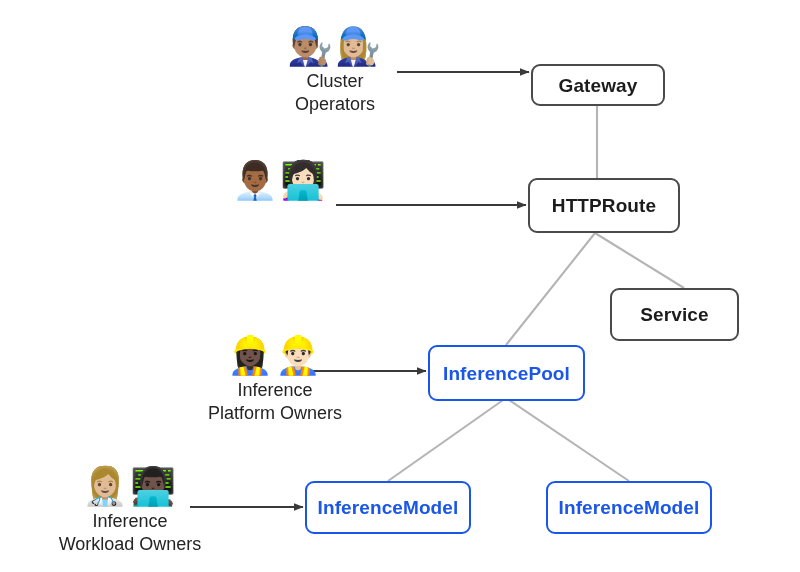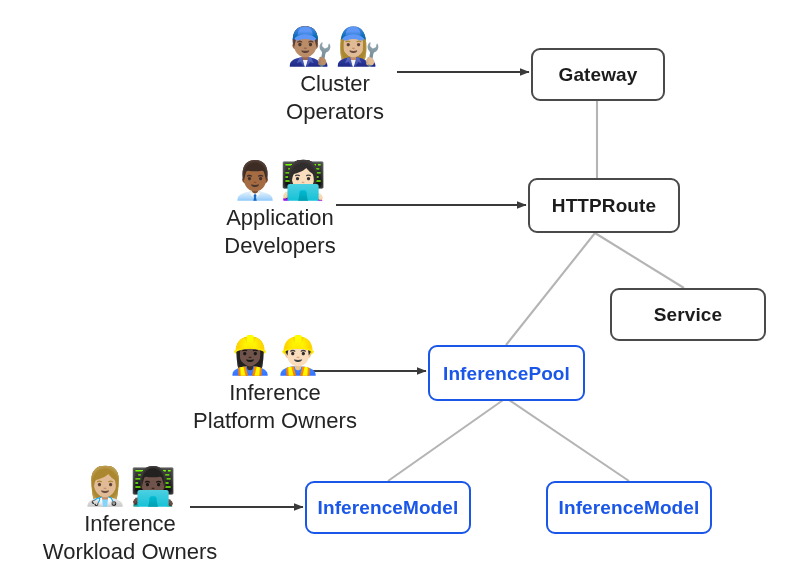--- a/index.html
+++ b/index.html
@@ -64,21 +64,21 @@
   }
   .persona-emoji {
     font-size: 37px;
     line-height: 1.05;
     letter-spacing: 2px;
     white-space: nowrap;
     font-family: "DejaVu Sans", sans-serif;
   }
   .persona-name {
     margin-top: 3px;
-    font-size: 22px;
+    font-size: 18px;
     line-height: 1.28;
     color: #242424;
     white-space: pre-line;
   }
 </style>
 </head>
 <body>
 
 <div id="canvas">
 
@@ -97,49 +97,47 @@
       </g>
     <g id="arrow-group">
         <line x1="397" y1="72" x2="529" y2="72" stroke="#3a3a3a" stroke-width="2.2" marker-end="url(#arrowhead)"></line>
         <line x1="336" y1="205" x2="526" y2="205" stroke="#3a3a3a" stroke-width="2.2" marker-end="url(#arrowhead)"></line>
         <line x1="308" y1="371" x2="426" y2="371" stroke="#3a3a3a" stroke-width="2.2" marker-end="url(#arrowhead)"></line>
         <line x1="190" y1="507" x2="303" y2="507" stroke="#3a3a3a" stroke-width="2.2" marker-end="url(#arrowhead)"></line>
       </g>
   </svg>
 
   <div id="node-layer">
-      <div class="node kind-core" style="left: 531px; top: 48px; width: 134px; height: 53px;">
+      <div class="node kind-core" style="left: 531px; top: 64px; width: 134px; height: 42px;">
         <span class="node-label">Gateway</span>
       </div>
       <div class="node kind-core" style="left: 528px; top: 178px; width: 152px; height: 55px;">
         <span class="node-label">HTTPRoute</span>
       </div>
-      <div class="node kind-core" style="left: 610px; top: 288px; width: 156px; height: 53px;">
+      <div class="node kind-core" style="left: 610px; top: 288px; width: 129px; height: 53px;">
         <span class="node-label">Service</span>
       </div>
       <div class="node kind-inference" style="left: 428px; top: 345px; width: 157px; height: 56px;">
         <span class="node-label">InferencePool</span>
       </div>
       <div class="node kind-inference" style="left: 305px; top: 481px; width: 166px; height: 53px;">
         <span class="node-label">InferenceModel</span>
       </div>
       <div class="node kind-inference" style="left: 546px; top: 481px; width: 166px; height: 53px;">
         <span class="node-label">InferenceModel</span>
       </div>
     </div>
   <div id="persona-layer">
       <div class="persona" style="left: 240px; top: 28px;">
         <div class="persona-emoji">👨🏽‍🔧👩🏼‍🔧</div>
         <div class="persona-name">Cluster
 Operators</div>
       </div>
       <div class="persona" style="left: 185px; top: 162px;">
         <div class="persona-emoji">👨🏾‍💼👩🏻‍💻</div>
-        <div class="persona-name">Application
-Developers</div>
       </div>
       <div class="persona" style="left: 180px; top: 337px;">
         <div class="persona-emoji">👷🏿‍♀️👷🏻‍♂️</div>
         <div class="persona-name">Inference
 Platform Owners</div>
       </div>
       <div class="persona" style="left: 35px; top: 468px;">
         <div class="persona-emoji">👩🏼‍⚕️👨🏿‍💻</div>
         <div class="persona-name">Inference
 Workload Owners</div>

